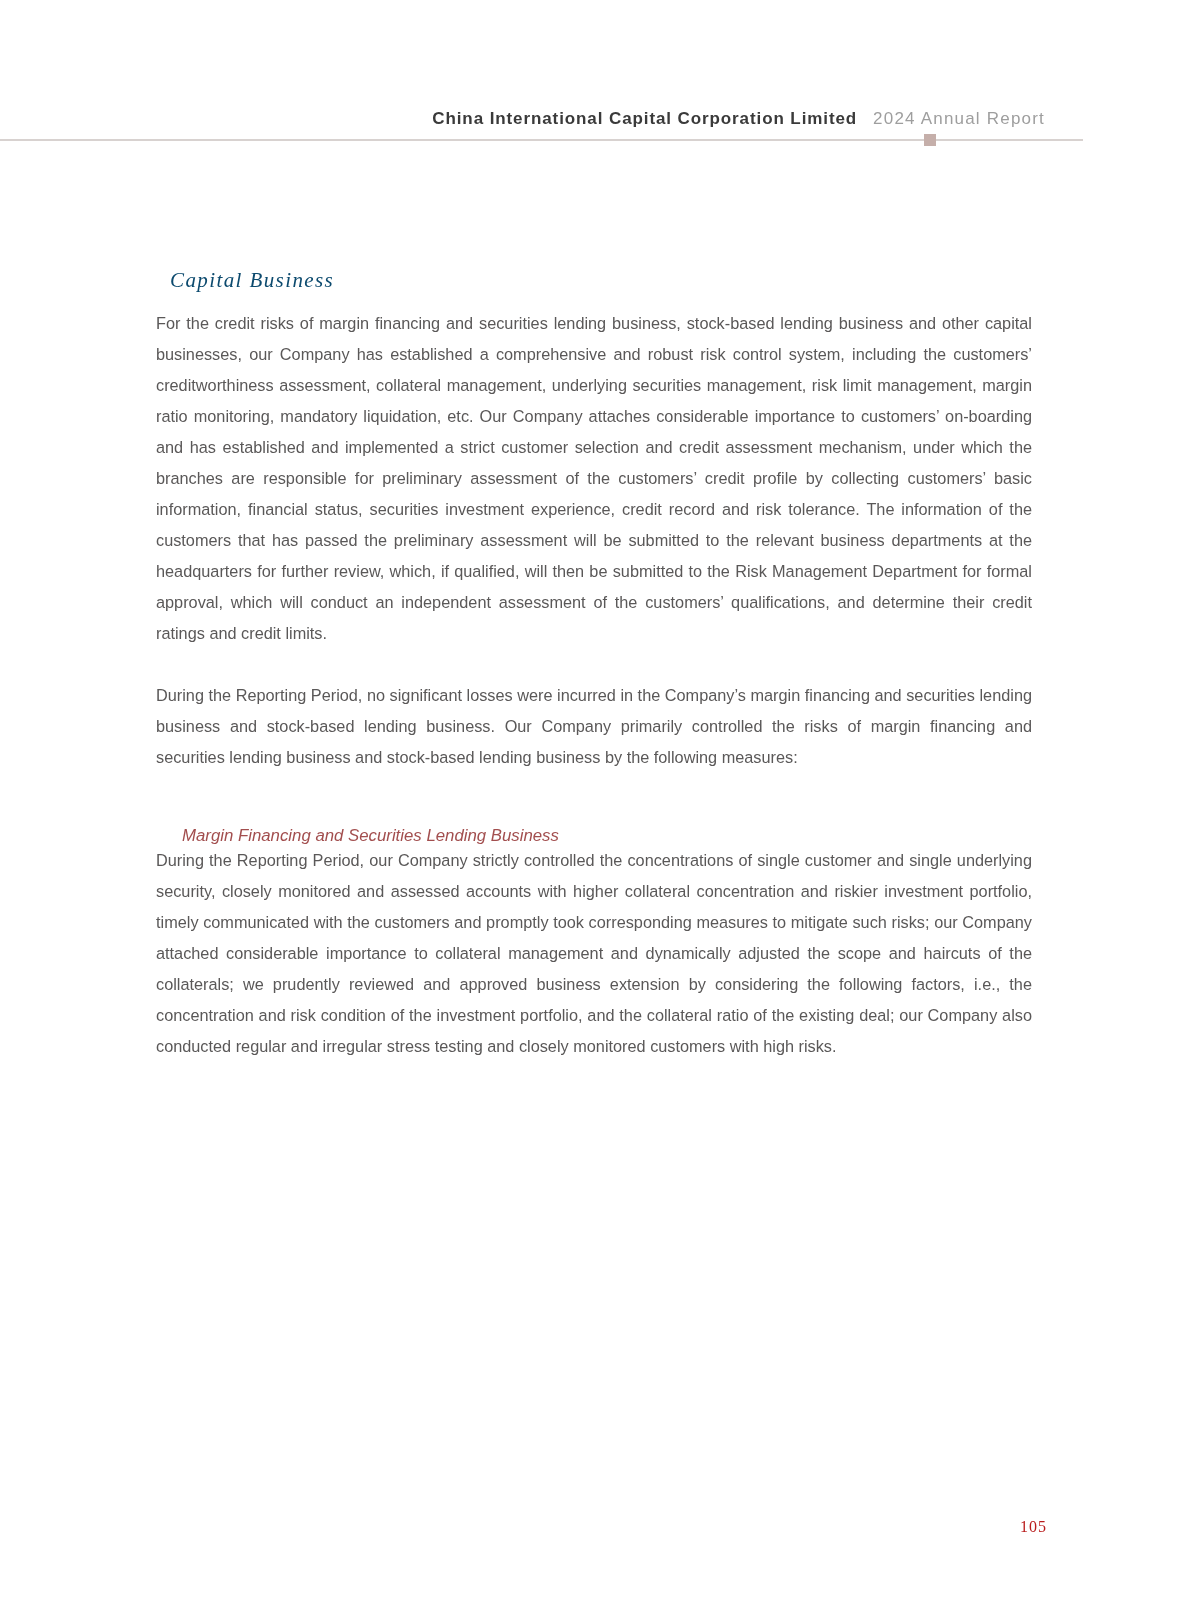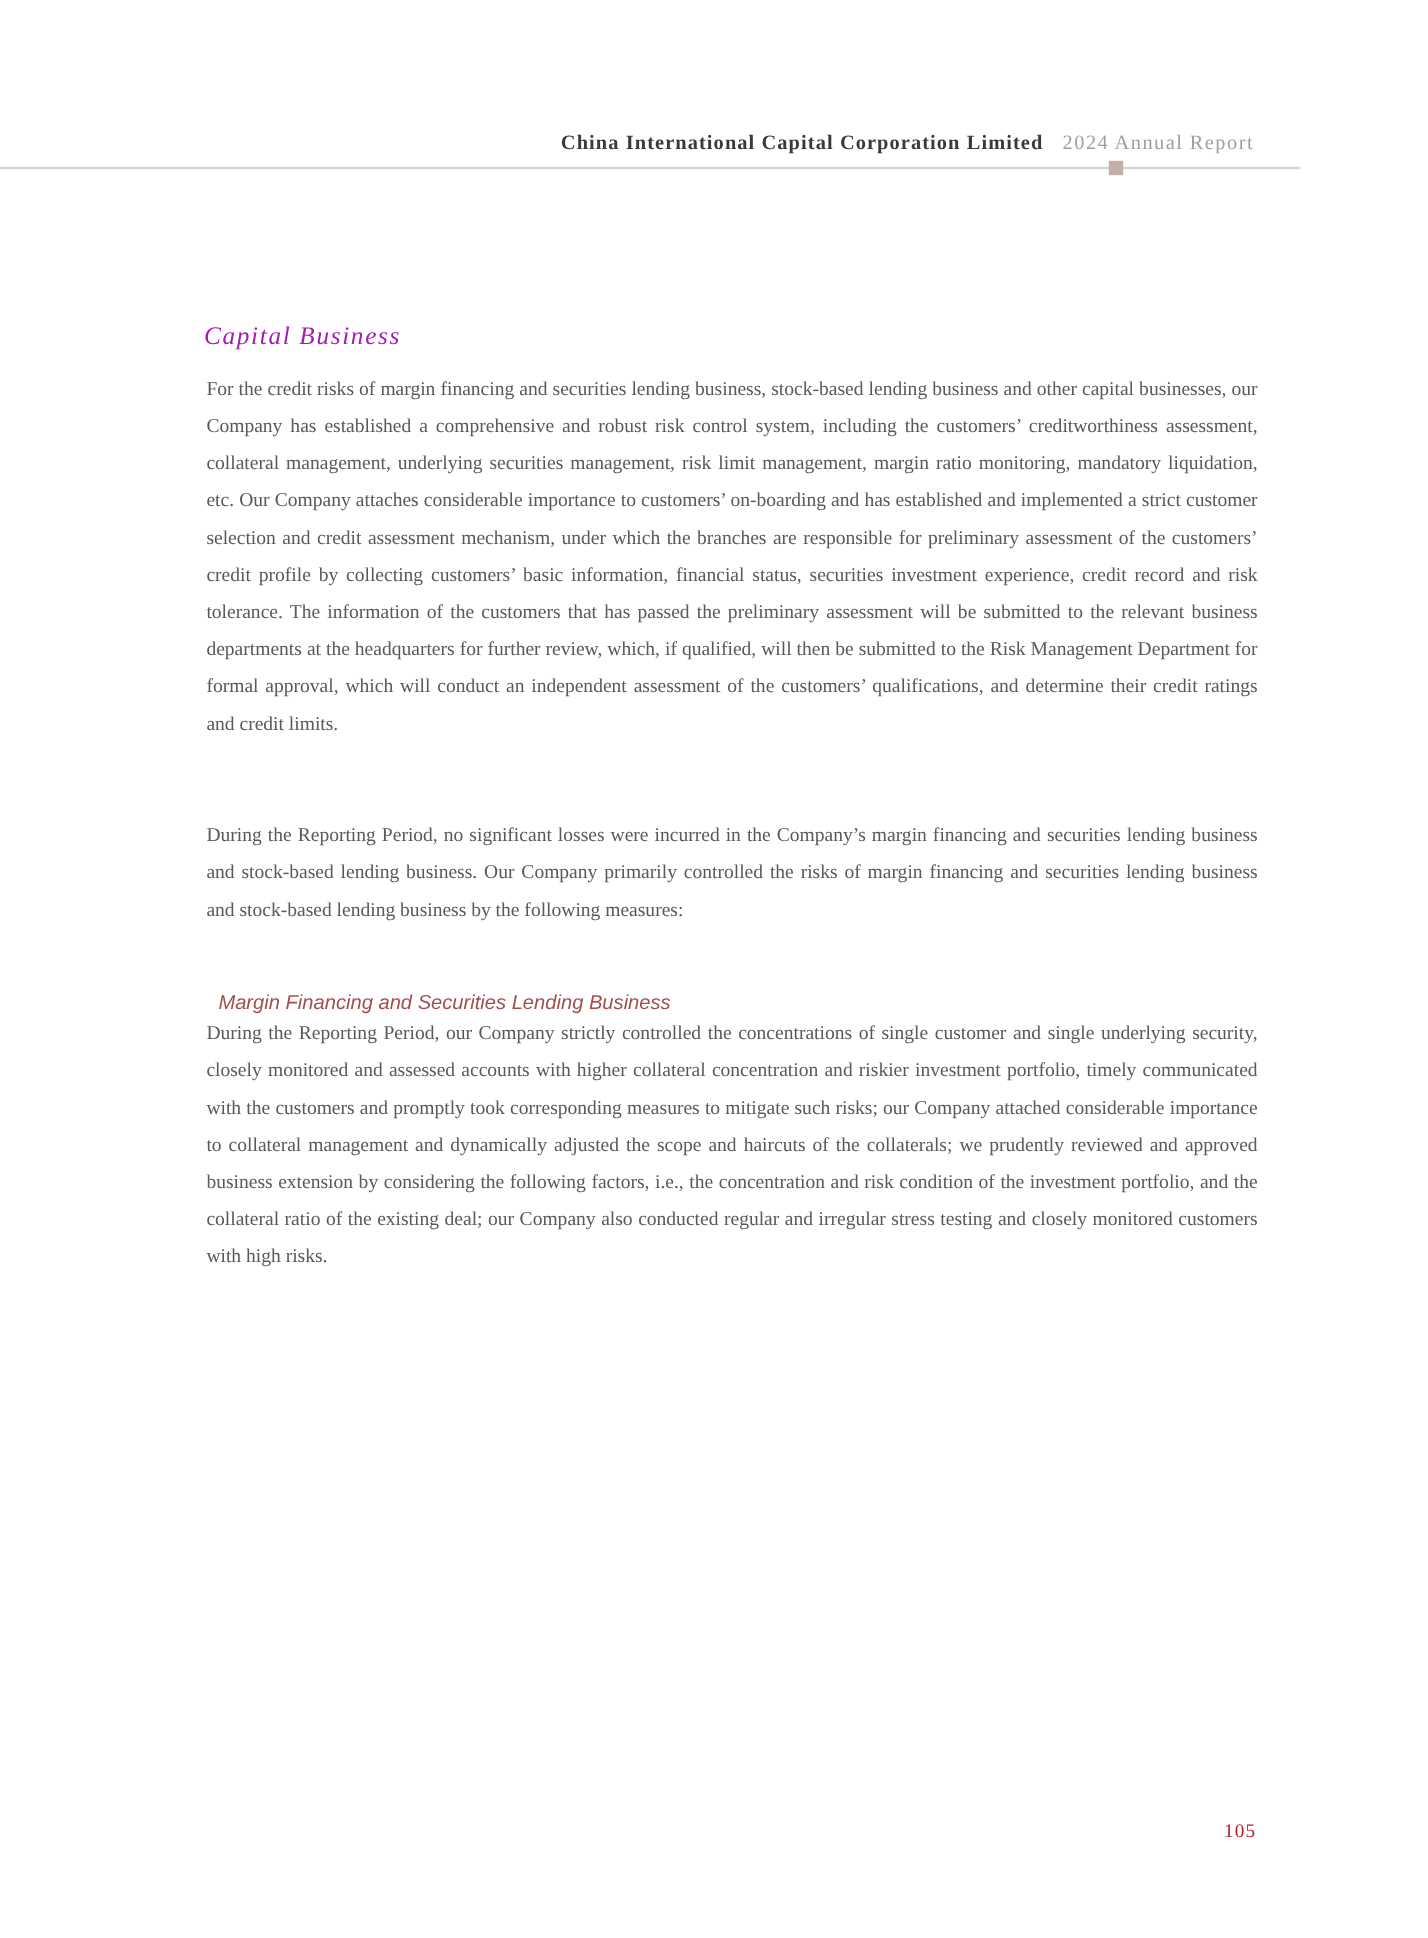--- a/index.html
+++ b/index.html
@@ -11,21 +11,21 @@
     overflow: hidden;
     font-family: "Liberation Sans", sans-serif;
   }
 
   
   .header-text {
     position: absolute;
     top: 109px;
     right: 145px;
     white-space: nowrap;
-    font-family: Liberation Serif, serif;
+    font-family: Liberation Sans, sans-serif;
     font-size: 17px;
   }
   .header-company {
     font-weight: bold;
     color: #3a3a3a;
     letter-spacing: 0.9px;
     margin-right: 16px;
   }
   .header-report {
     color: #9e9e9e;
@@ -51,29 +51,29 @@
   
   .section-title {
     position: absolute;
     left: 170px;
     top: 268px;
     margin: 0;
     font-family: "Liberation Serif", serif;
     font-style: italic;
     font-weight: normal;
     font-size: 21px;
-    color: #a21caf;
+    color: #0c4a6e;
     letter-spacing: 1.4px;
   }
   .body-para {
     position: absolute;
-    left: 172px;
+    left: 156px;
     width: 876px;
     margin: 0;
-    font-family: Liberation Serif, serif;
+    font-family: Liberation Sans, sans-serif;
     font-size: 16.3px;
     line-height: 31px;
     color: #5a5858;
     text-align: justify;
   }
   .para-1 { top: 308px; }
   .para-2 { top: 680px; }
   .subsection-title {
     position: absolute;
     left: 170px;

